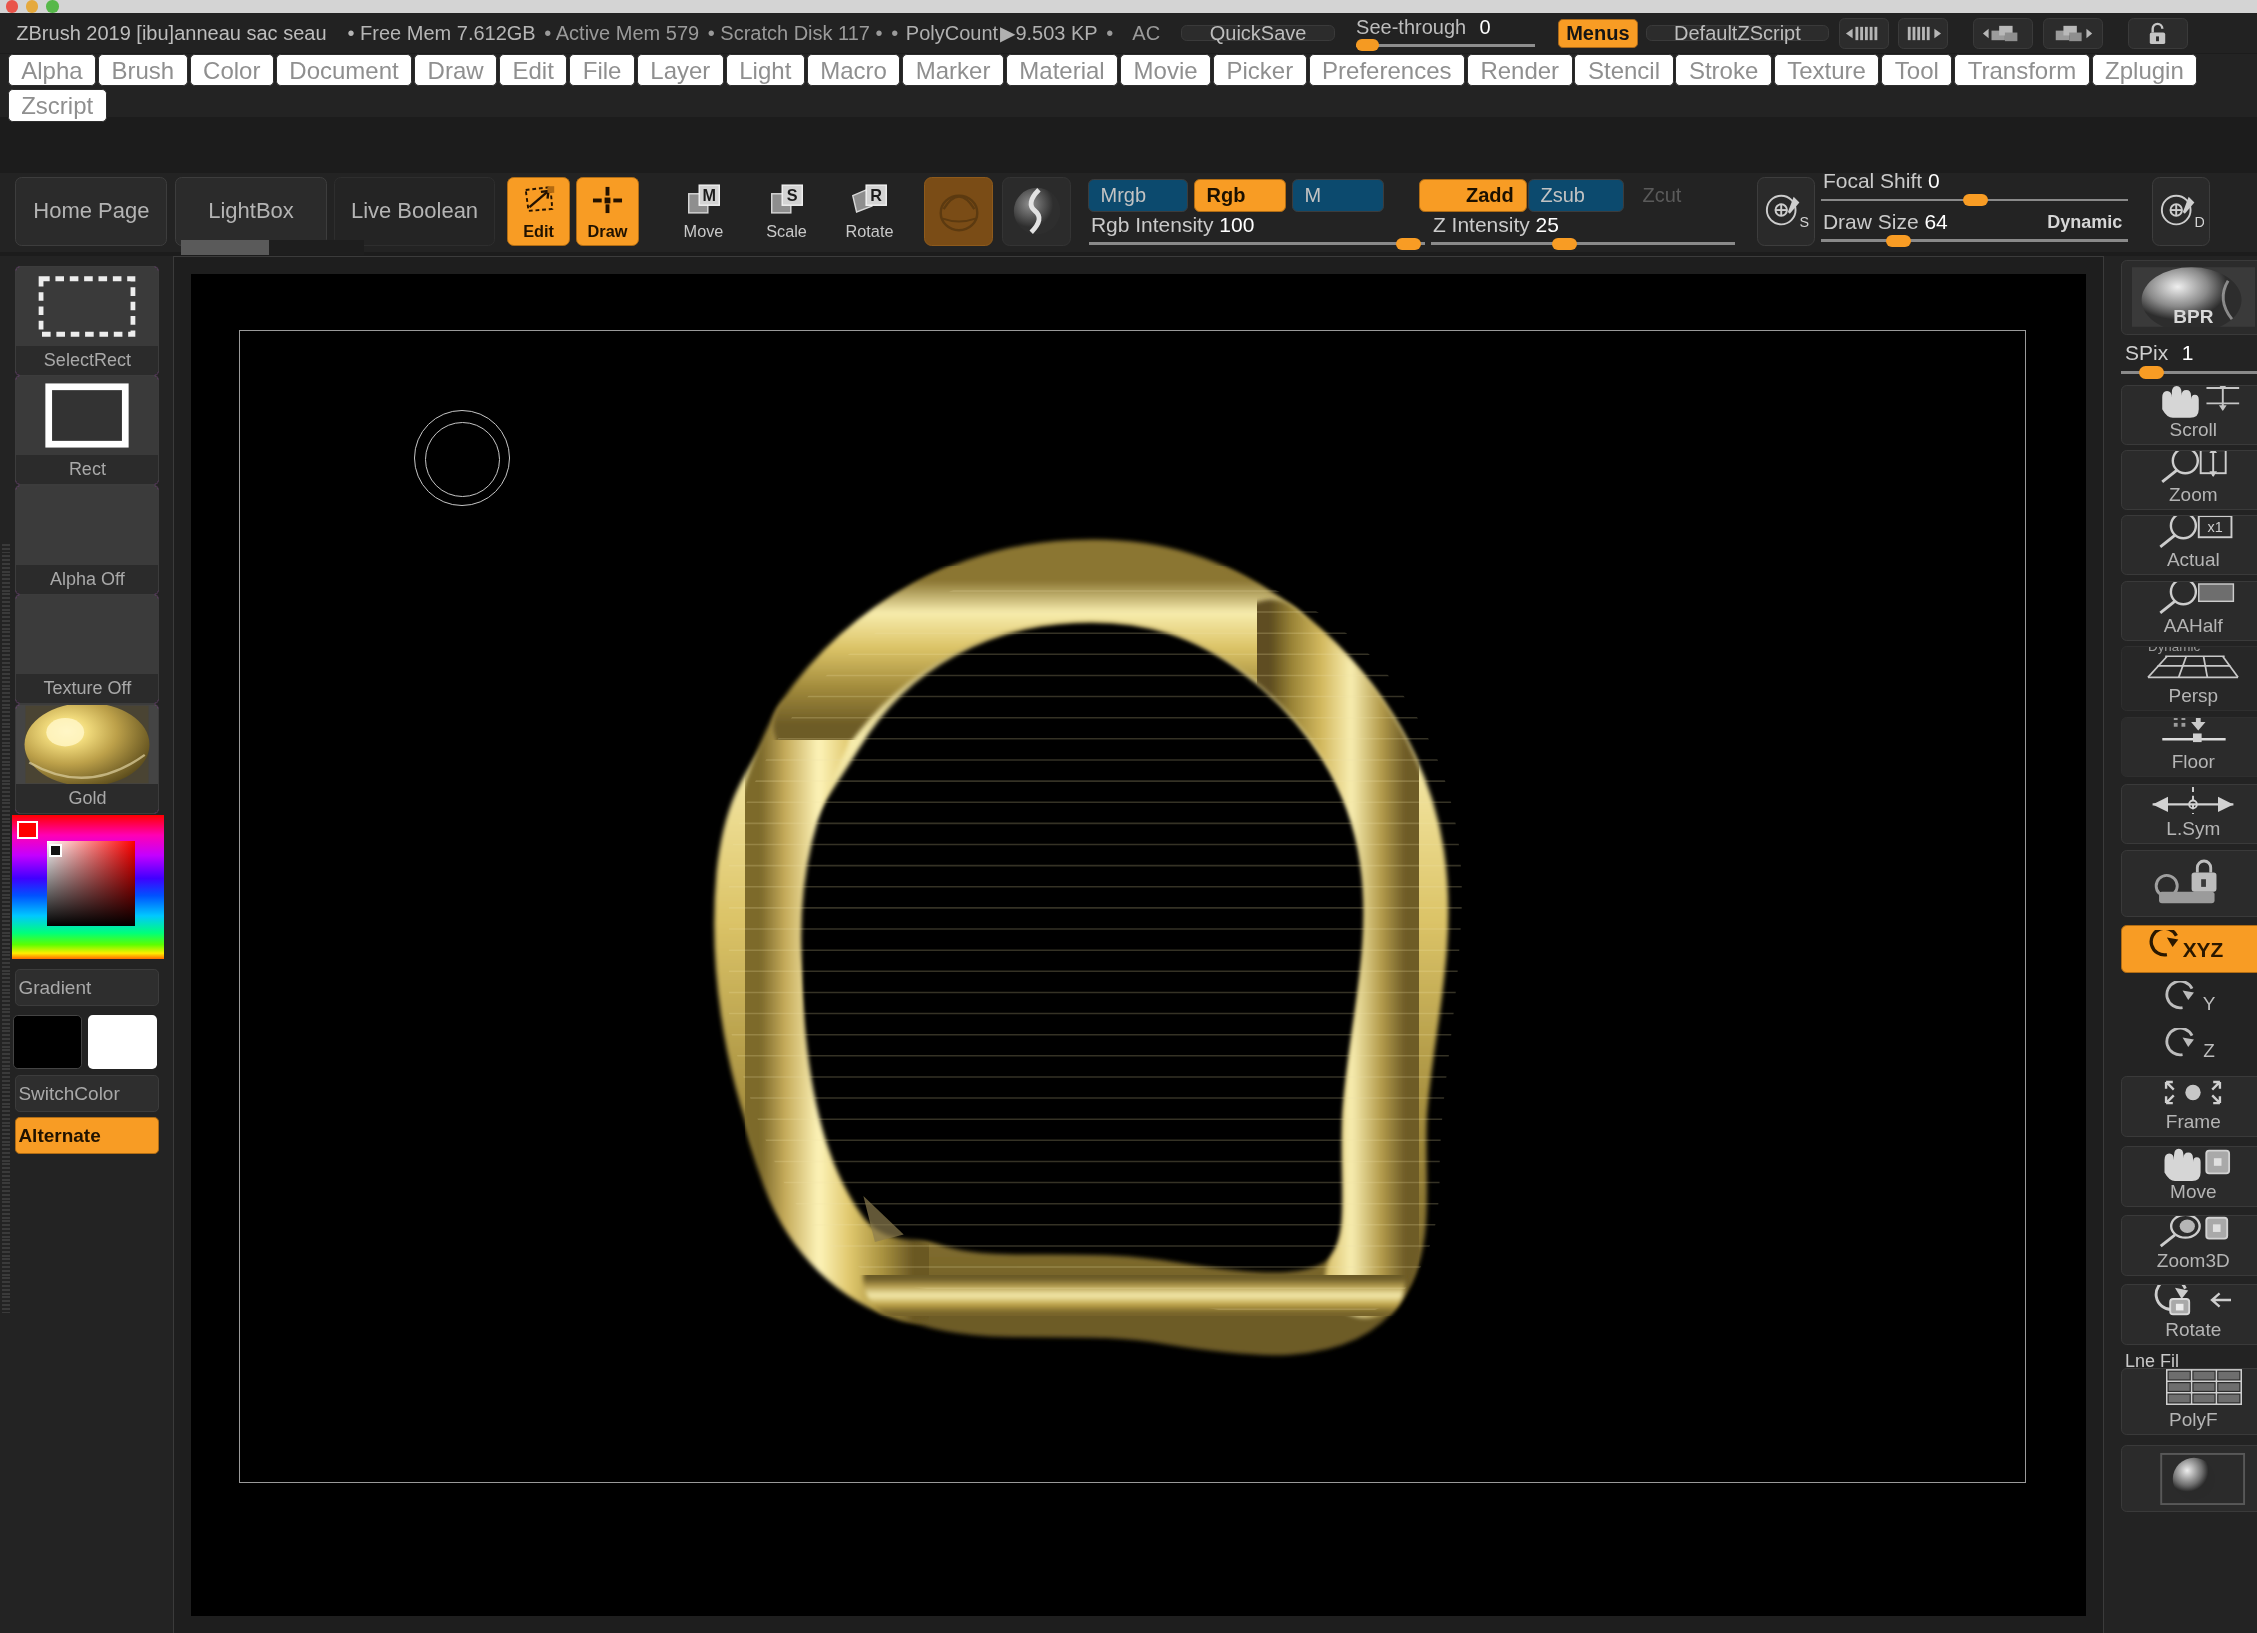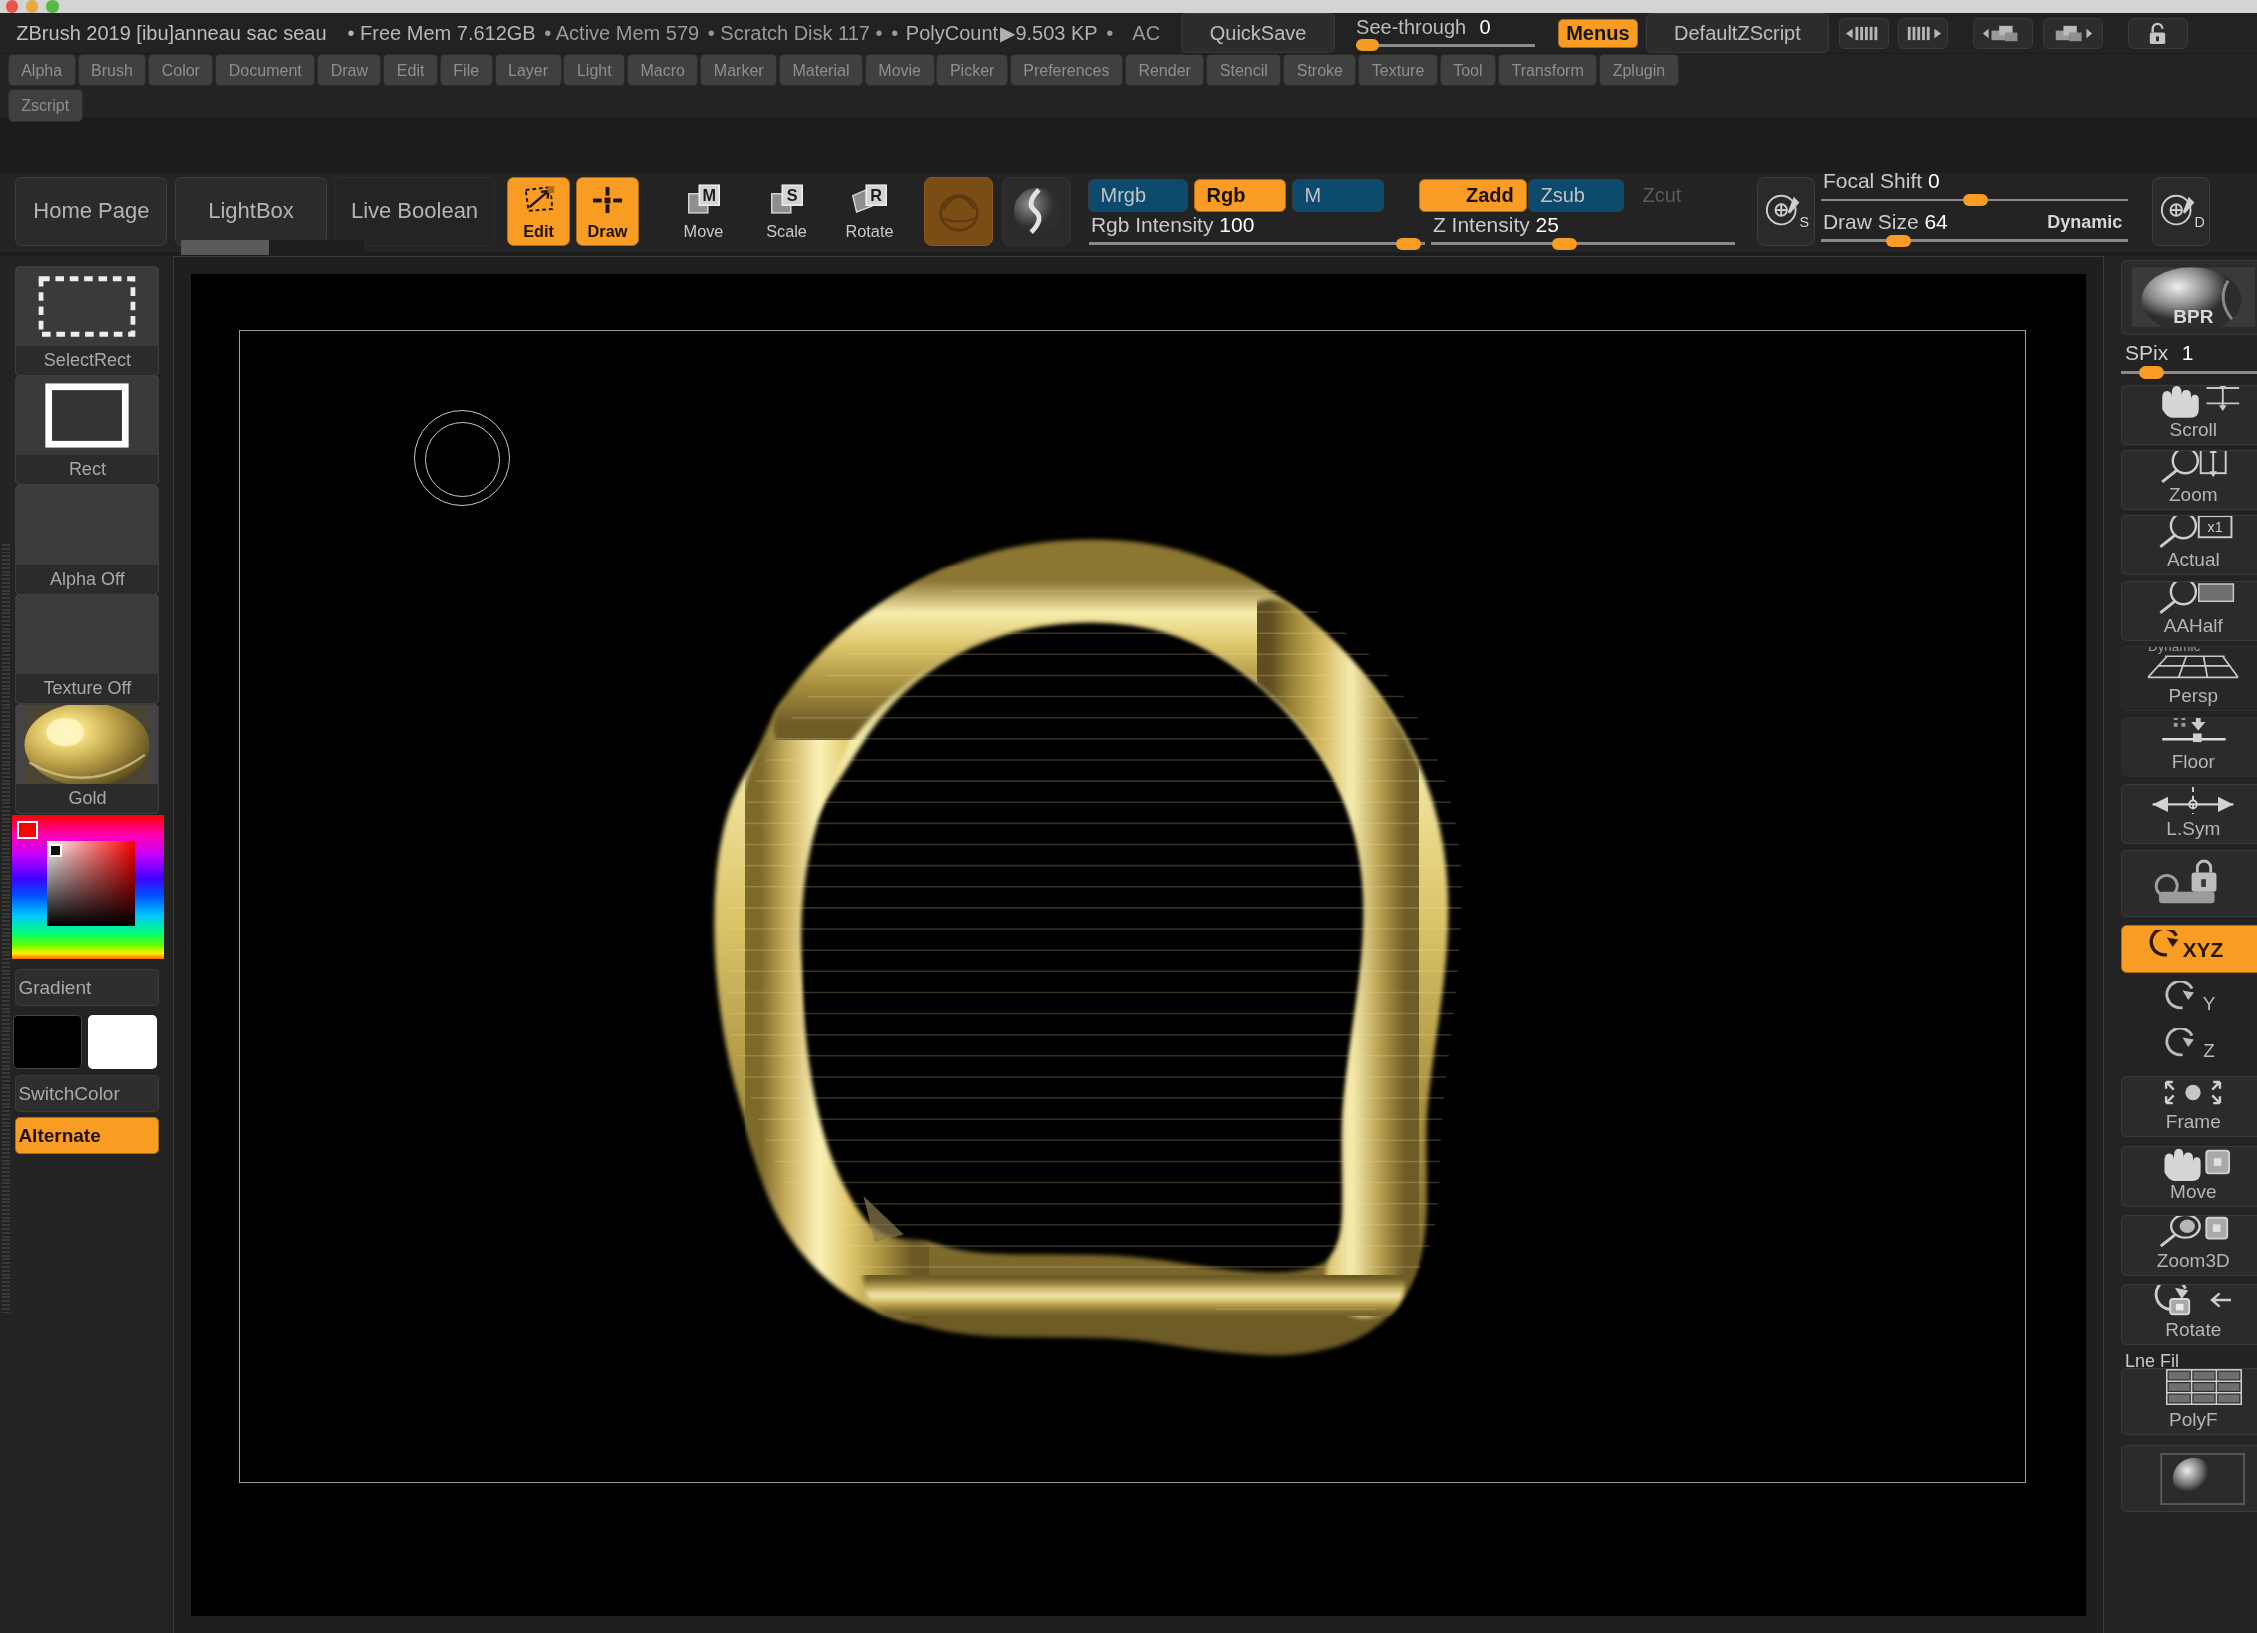--- a/index.html
+++ b/index.html
@@ -27,21 +27,21 @@
     position:absolute; left:0; top:13.4px; width:2258px; height:40px;
     background:#222222;
     display:flex; align-items:center; white-space:nowrap;
     font-size:20px; color:#b0b0b0;
   }
   .titlebar .app-title{ margin-left:16.3px; color:#bdbdbd; }
   .titlebar .stat{ margin-left:21px; color:#b6b6b6; }
   .titlebar .sep{ margin-left:8.6px; color:#9a9a9a; }
   .dim{ color:#5e5e5e; }
   .tb-btn{
-    height:40px; border:1px solid #3a3a3a; border-radius:5.8px;
+    height:16px; border:1px solid #3a3a3a; border-radius:5.8px;
     background:#2c2c2c; color:#bdbdbd; font-size:20px;
     display:flex; align-items:center; justify-content:center;
     padding:0 15.4px;
   }
   .tb-slot{ margin-left:11.5px; }
   .tb-slider-wrap{
     position:relative; height:38px; width:188px; margin-left:21px;
   }
   .tb-slider-wrap .lbl{
     position:absolute; left:0; top:1.9px; font-size:20px; color:#bdbdbd;
@@ -63,22 +63,22 @@
     margin-left:9.6px;
   }
 
   
   .menubar{
     position:absolute; left:0; top:54px; width:2258px; height:63px;
     background:#232323; padding-left:7.7px;
   }
   .menurow{ display:flex; align-items:center; height:32px; }
   .menuitem{
-    font-size:16px; color:#8f8f8f; padding:2.9px 12.5px; margin-right:1.9px;
-    border:1px solid #2c2c2c; border-radius:4.8px; background:#404040;
+    font-size:24px; color:#8f8f8f; padding:2.9px 12.5px; margin-right:1.9px;
+    border:1px solid #2c2c2c; border-radius:4.8px; background:#ffffff;
     line-height:25px; white-space:nowrap;
   }
 
   
   .coord{
     position:absolute; left:17.3px; top:142px; font-size:20px; color:#b5b5b5;margin-top:48px;
   }
 
   
   .toolbar{

